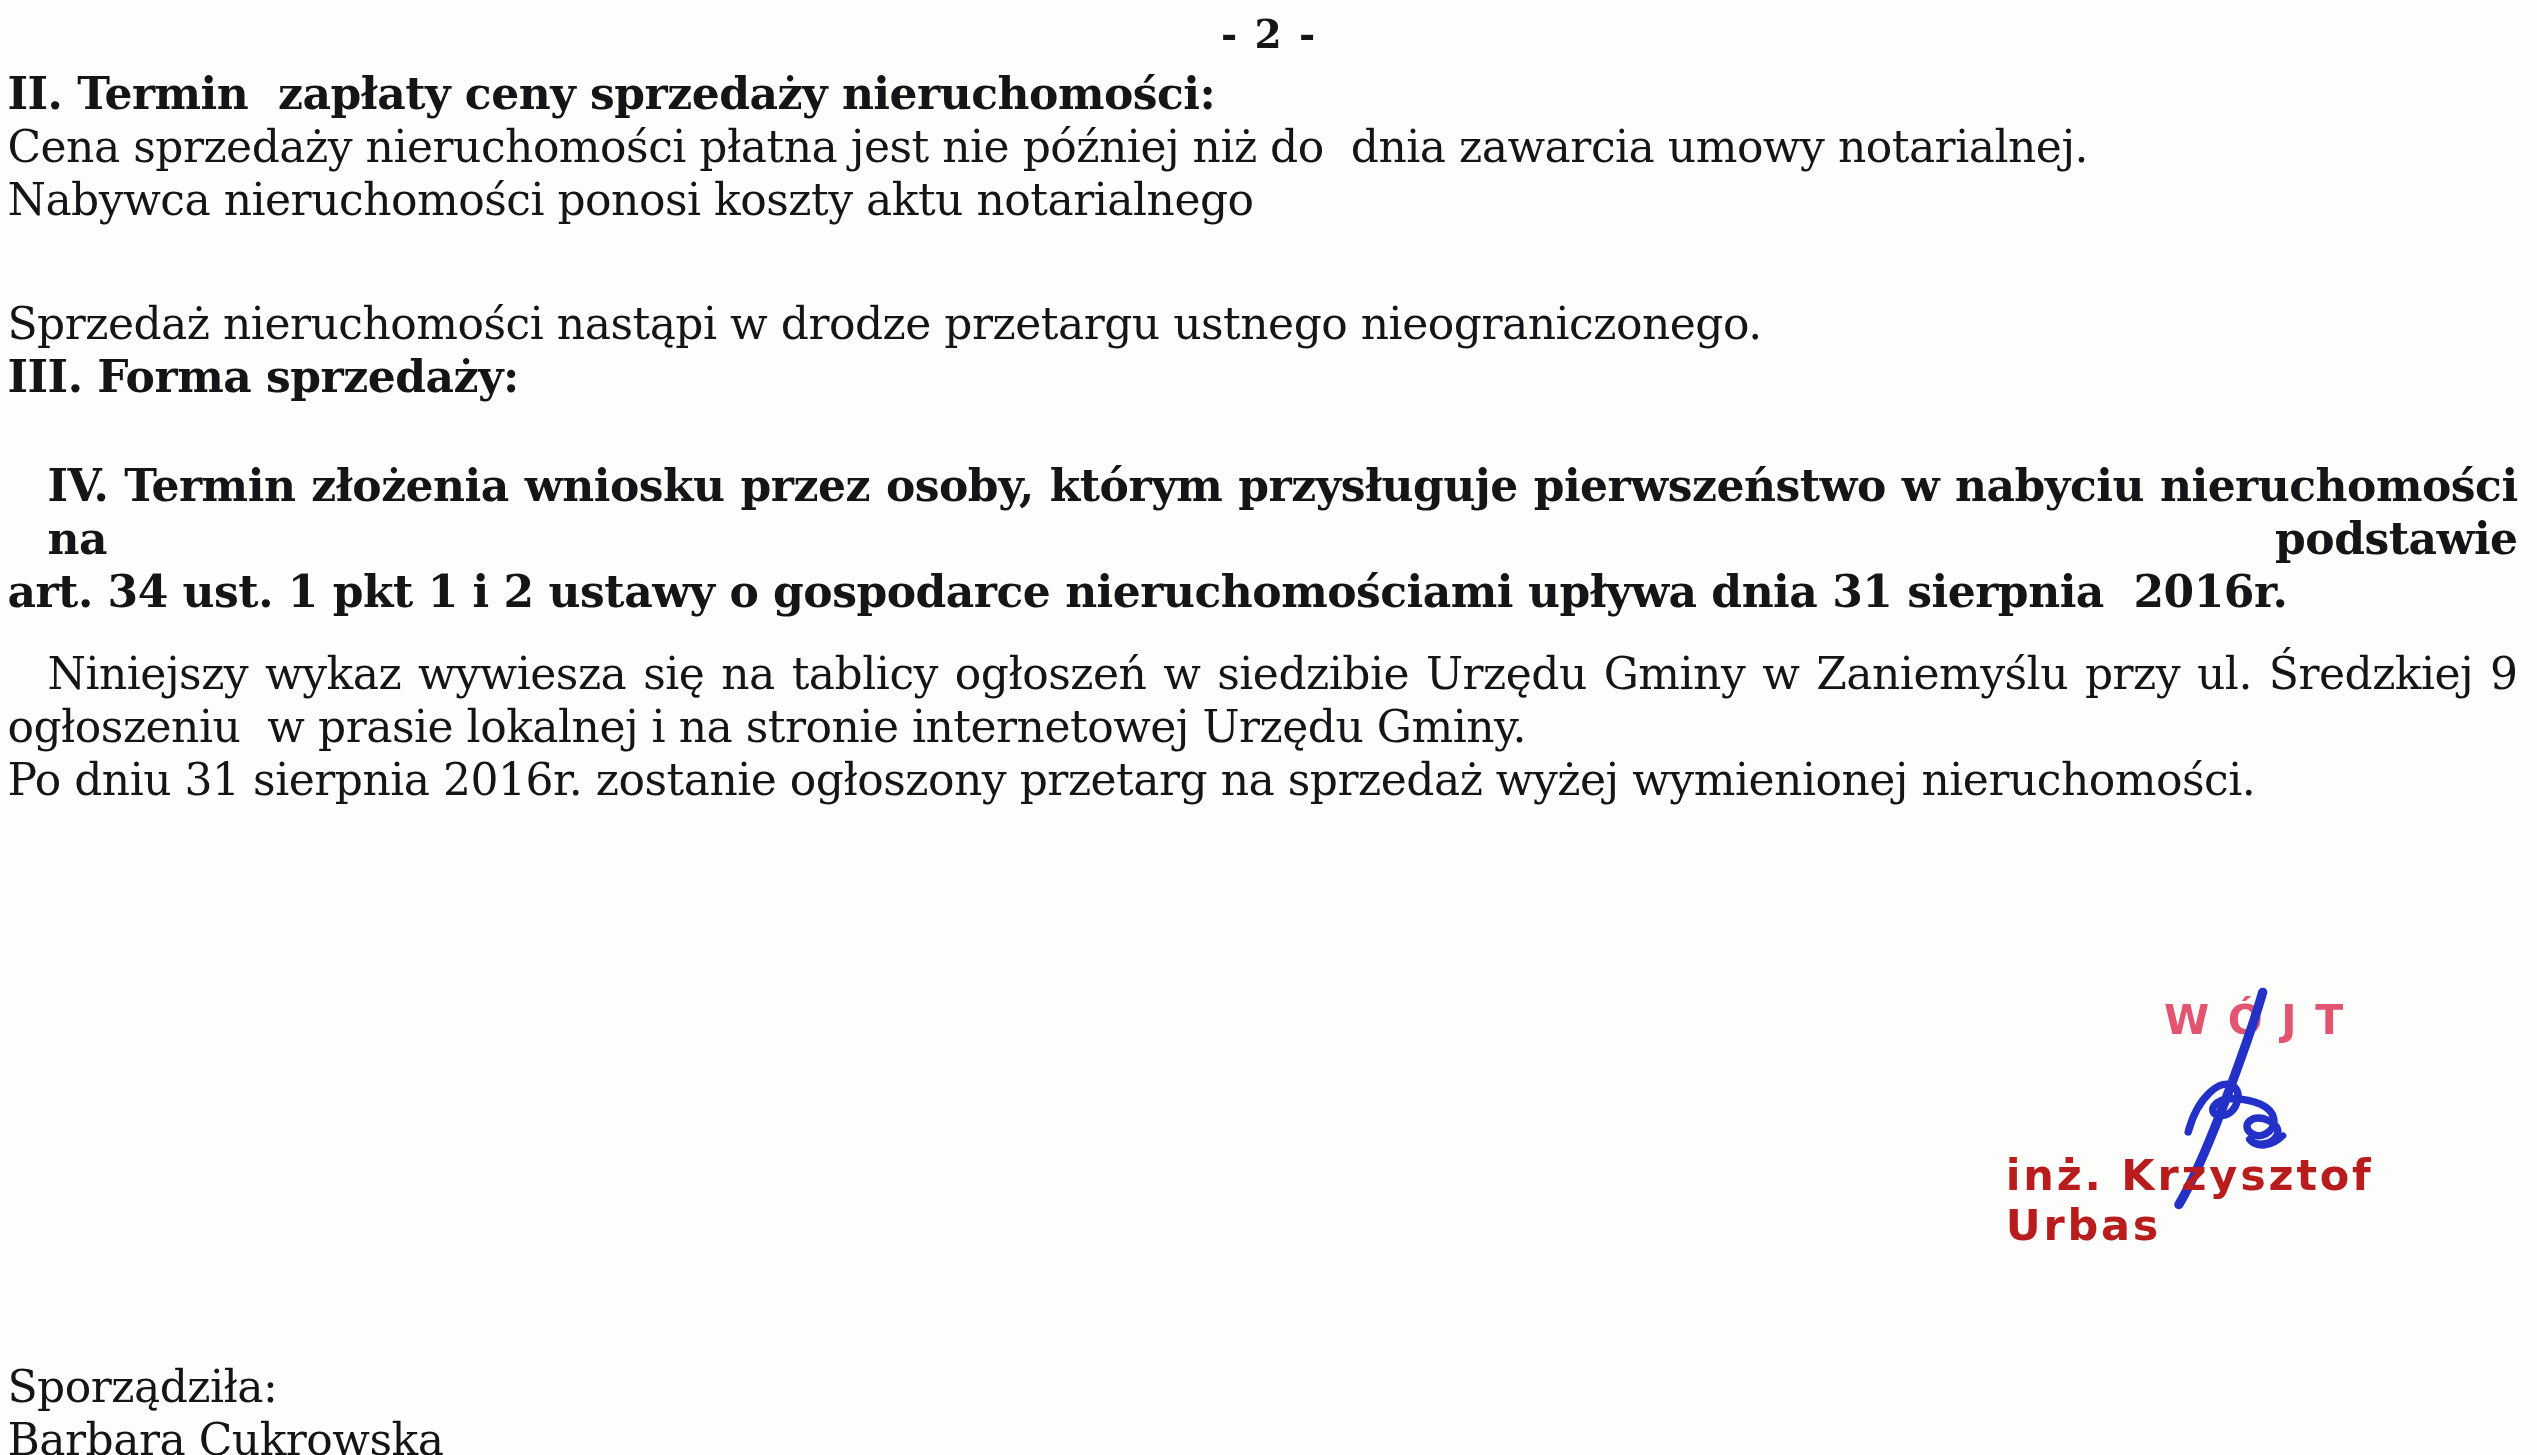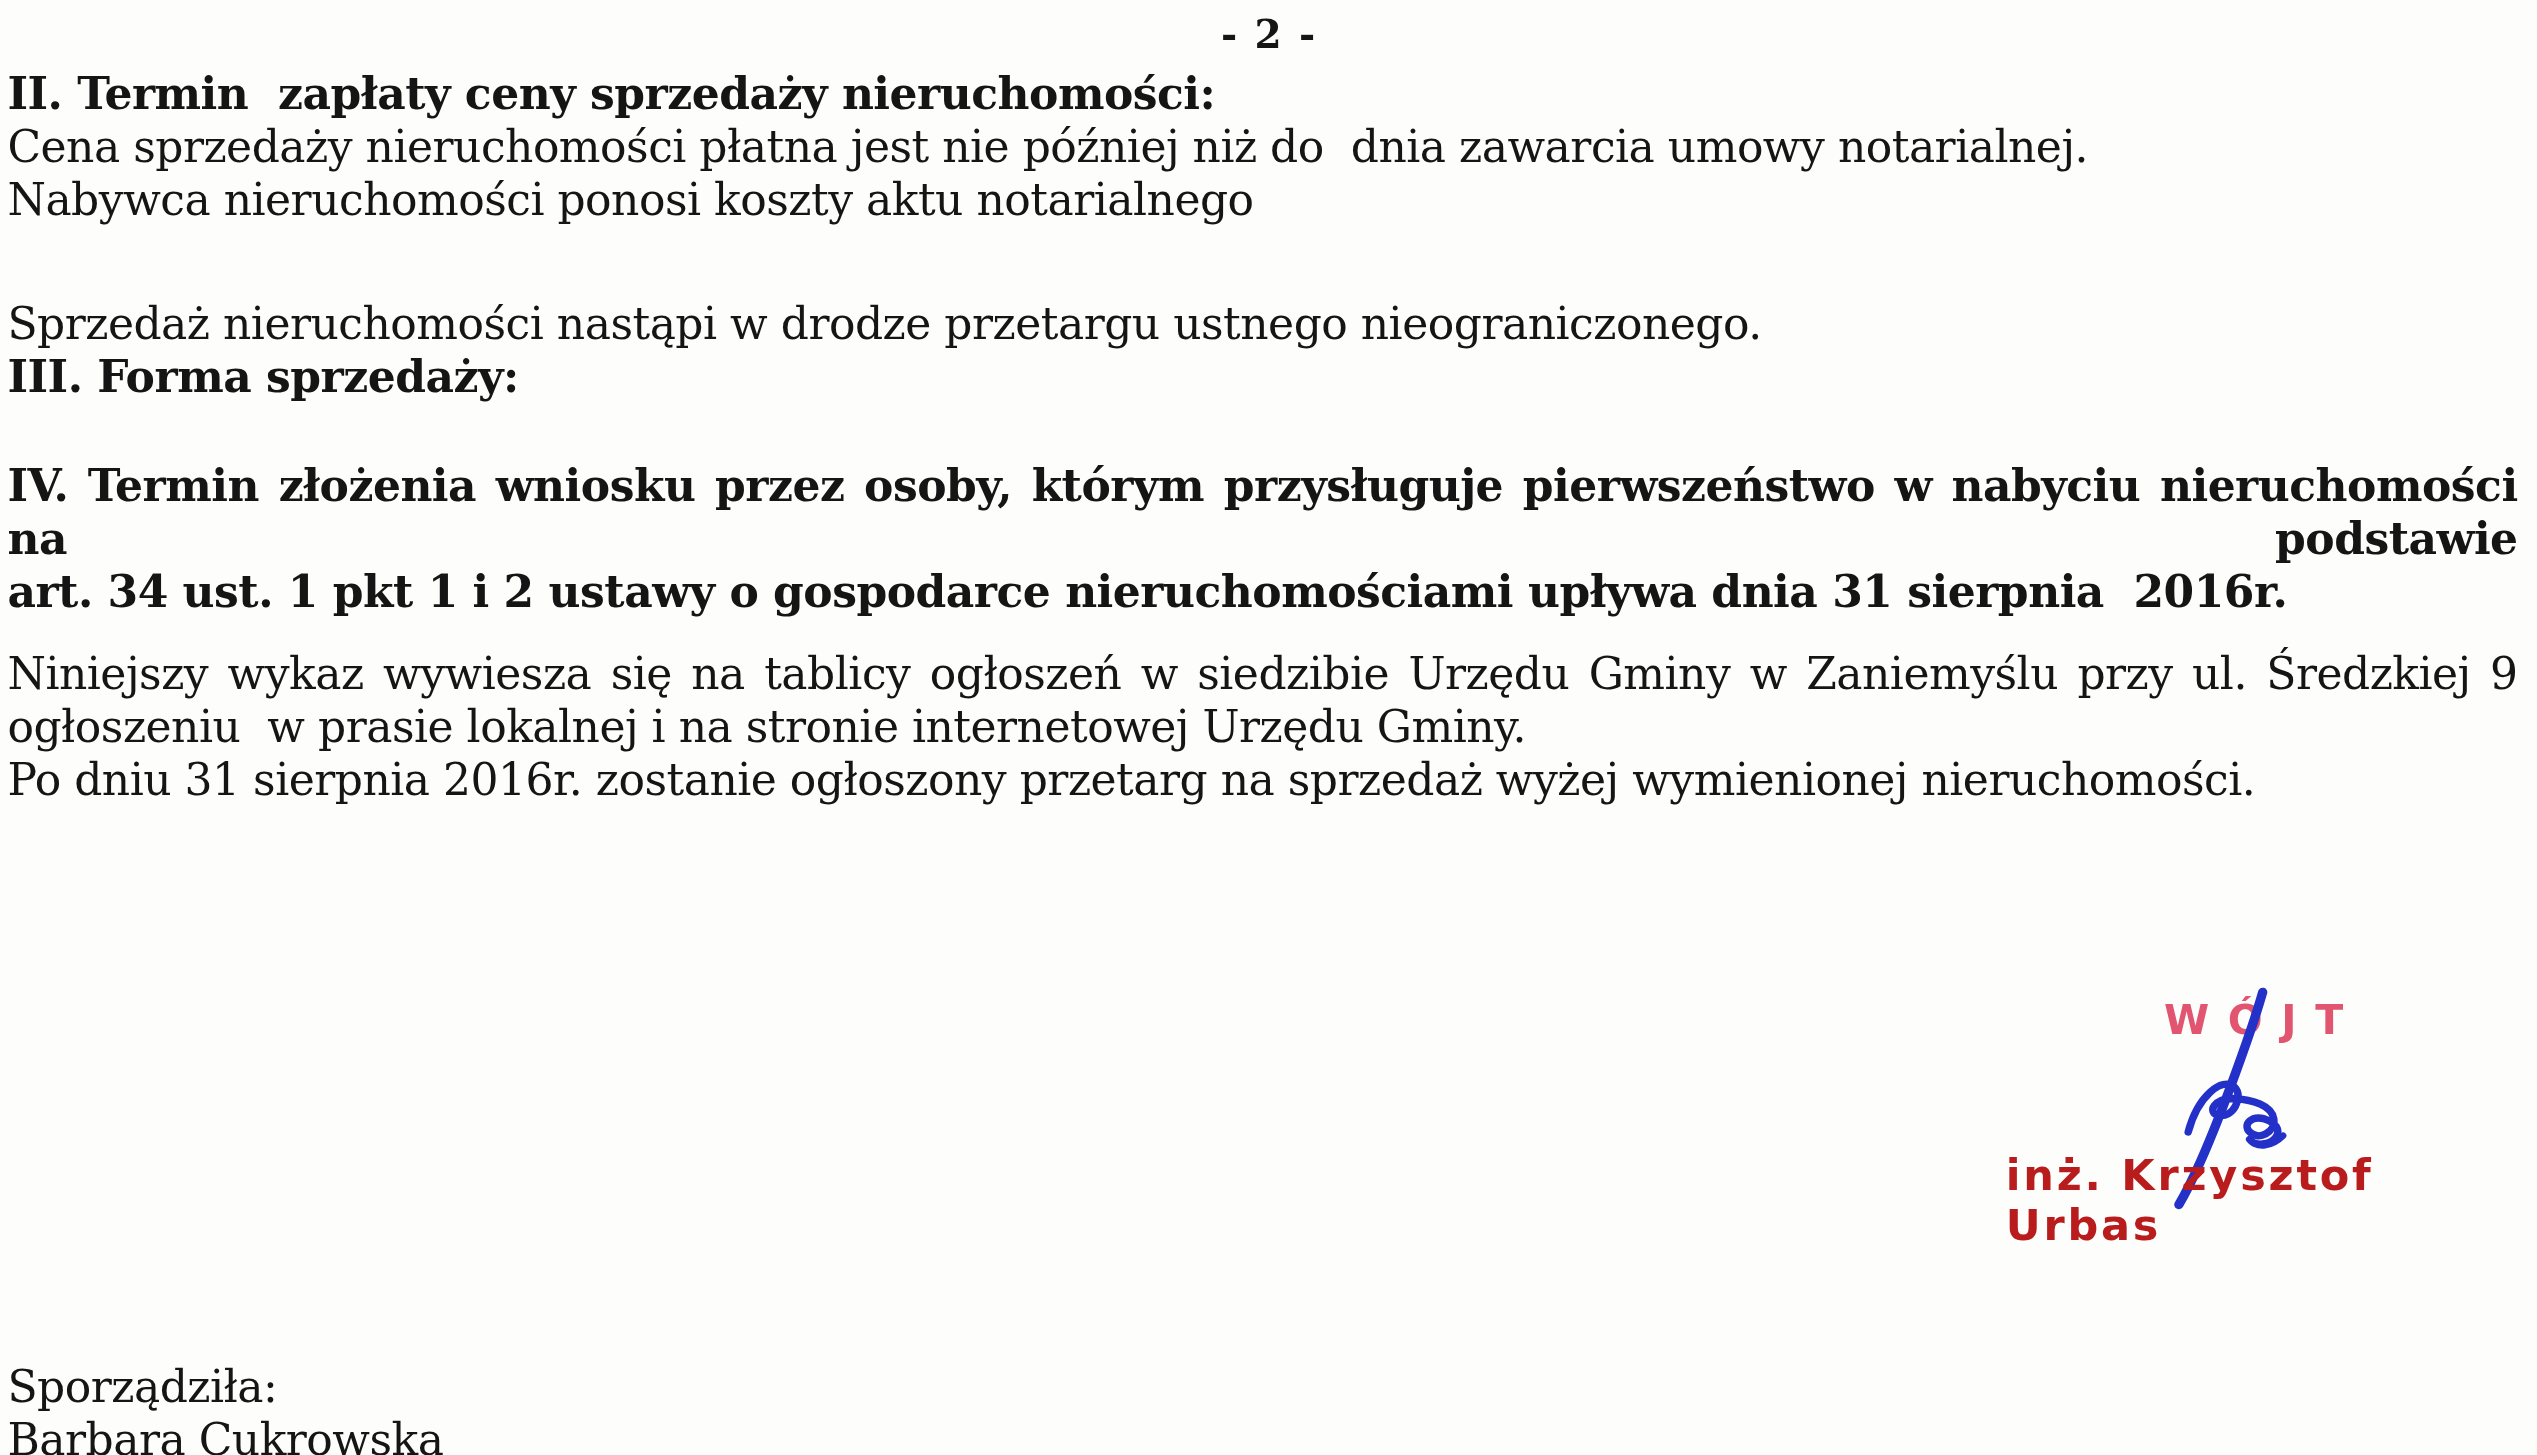--- a/index.html
+++ b/index.html
@@ -18,20 +18,21 @@
     font-size: 44px;
     line-height: 53px;
     white-space: pre-wrap;
     letter-spacing: -0.5px;
   }
   .bold { font-weight: bold; }
   .justify {
     white-space: normal;
     text-align: justify;
     text-align-last: justify;
+    margin-left: 40px;
   }
   .page-number {
     position: absolute;
     top: 11px; left: 0;
     width: 100%;
     text-align: center;
     font-size: 39px;
     font-weight: bold;
     letter-spacing: 1.9px;
   }

